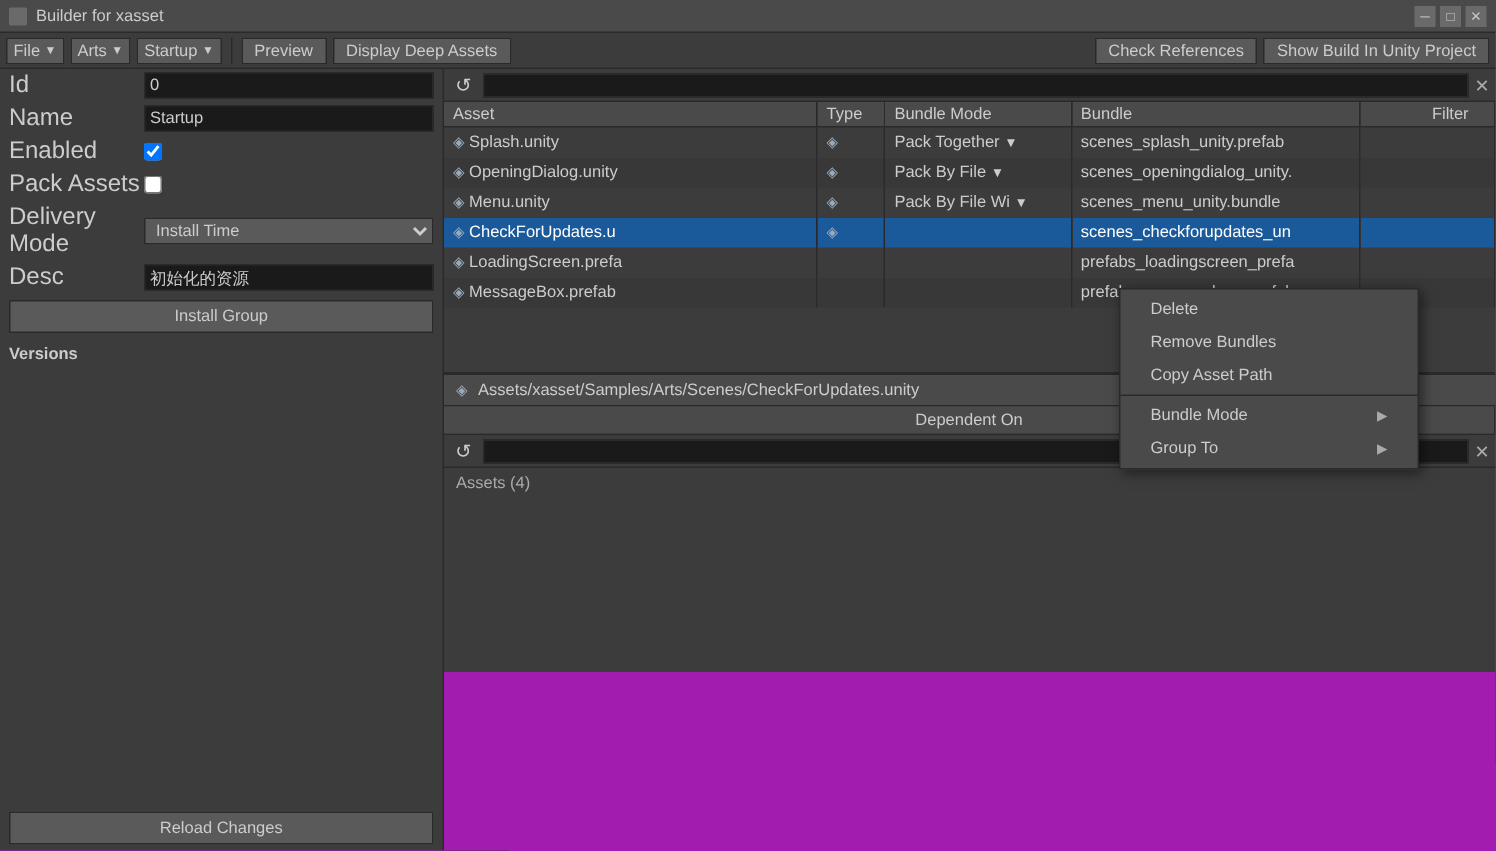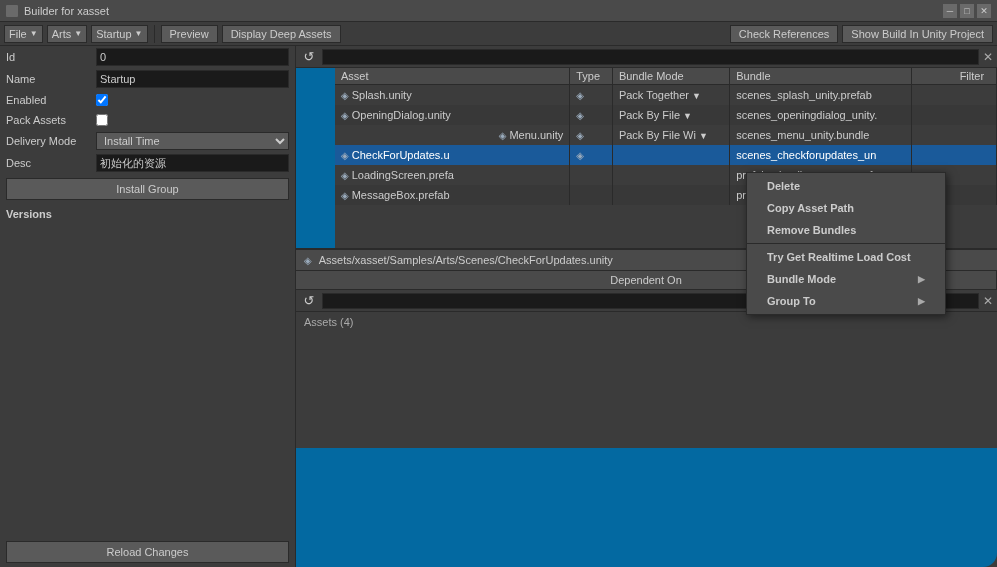--- a/index.html
+++ b/index.html
@@ -1,18 +1,18 @@
 <!DOCTYPE html>
 <html><head>
   <meta charset="utf-8">
   <style>
     * { box-sizing: border-box; margin: 0; padding: 0; font-family: Arial, sans-serif; font-size: 11px; }
     body { background: #3c3c3c; width: 997px; height: 567px; overflow: hidden; }
 
-    .window { width: 997px; height: 567px; background: #0369a1; display: flex; flex-direction: column; border-radius: 14px; }
+    .window { width: 997px; height: 567px; background: #a21caf; display: flex; flex-direction: column; }
 
     
     .title-bar {
       background: #4a4a4a;
       height: 22px;
       display: flex;
       align-items: center;
       padding: 0 6px;
       border-bottom: 1px solid #2a2a2a;
       gap: 6px;
@@ -74,21 +74,21 @@
       flex-direction: column;
       flex-shrink: 0;
     }
 
     .form-row {
       display: flex;
       align-items: center;
       padding: 2px 6px;
       min-height: 20px;
     }
-    .form-label { width: 90px; color: #ccc; font-size: 11px; flex-shrink: 0; }
+    .form-label { width: 90px; color: #ccc; font-size: 16px; flex-shrink: 0; }
     .form-input {
       flex: 1;
       background: #1a1a1a;
       border: 1px solid #2a2a2a;
       color: #ccc;
       padding: 1px 3px;
       font-size: 11px;
       height: 18px;
     }
     .form-checkbox { width: 12px; height: 12px; }
@@ -368,21 +368,21 @@
     </div>
 
     <div class="right-panel">
 
       <div class="right-toolbar">
         <button class="icon-btn">↺</button>
         <input class="search-input" type="text" placeholder="" style="">
         <button class="close-btn">✕</button>
       </div>
 
-      <div class="asset-table-container" style="flex: 1 1 auto; max-height: 180px; margin-left: 39px;">
+      <div class="asset-table-container" style="flex: 1 1 auto; max-height: 180px;">
         <table class="asset-table">
           <thead>
             <tr>
               <th style="width:220px;">Asset</th>
               <th style="width:40px;">Type</th>
               <th style="width:110px;">Bundle Mode</th>
               <th style="width:170px;">Bundle</th>
               <th style="width:80px;padding-left:48px;">Filter</th>
             </tr>
           </thead>
@@ -395,21 +395,21 @@
                 <td></td>
               </tr>
               <tr>
                 <td style="max-width: 220px;"><span style="color:#9ab;font-size:10px;margin-right:3px;">◈</span>OpeningDialog.unity</td>
                 <td style="max-width: 40px;"><span style="color:#9ab;font-size:10px;">◈</span></td>
                 <td style="max-width: 110px;">Pack By File <span style="font-size:9px;color:#ccc;">▼</span></td>
                 <td style="max-width: 170px;">scenes_openingdialog_unity.</td>
                 <td></td>
               </tr>
               <tr>
-                <td style="max-width: 220px; text-align: right;"><span style="color:#9ab;font-size:10px;margin-right:3px;">◈</span>Menu.unity</td>
+                <td style="max-width: 220px;"><span style="color:#9ab;font-size:10px;margin-right:3px;">◈</span>Menu.unity</td>
                 <td style="max-width: 40px;"><span style="color:#9ab;font-size:10px;">◈</span></td>
                 <td style="max-width: 110px;">Pack By File Wi <span style="font-size:9px;color:#ccc;">▼</span></td>
                 <td style="max-width: 170px;">scenes_menu_unity.bundle</td>
                 <td></td>
               </tr>
               <tr class="selected">
                 <td style="max-width: 220px;"><span style="color:#9ab;font-size:10px;margin-right:3px;">◈</span>CheckForUpdates.u</td>
                 <td style="max-width: 40px;"><span style="color:#9ab;font-size:10px;">◈</span></td>
                 <td style="max-width: 110px;"></td>
                 <td style="max-width: 170px;">scenes_checkforupdates_un</td>
@@ -426,34 +426,31 @@
                 <td style="max-width: 220px;"><span style="color:#9ab;font-size:10px;margin-right:3px;">◈</span>MessageBox.prefab</td>
                 <td style="max-width: 40px;"></td>
                 <td style="max-width: 110px;"></td>
                 <td style="max-width: 170px;">prefabs_messagebox_prefab</td>
                 <td></td>
               </tr>
             </tbody>
         </table>
       </div>
 
-      <div class="context-menu" id="context-menu" style="left: 450px; top: 126px; font-weight: bold;">
+      <div class="context-menu" id="context-menu" style="left: 450px; top: 146px;">
       <div class="context-menu-item">
             <span>Delete</span>
           </div>
           <div class="context-menu-item">
+            <span>Remove Bundles</span>
+          </div>
+          <div class="context-menu-item">
             <span>Copy Asset Path</span>
           </div>
-          <div class="context-menu-item">
-            <span>Remove Bundles</span>
-          </div>
           <div class="context-menu-sep"></div>
-          <div class="context-menu-item">
-            <span>Try Get Realtime Load Cost</span>
-          </div>
           <div class="context-menu-item">
             <span>Bundle Mode</span>
             <span class="submenu-arrow">▶</span>
           </div>
           <div class="context-menu-item">
             <span>Group To</span>
             <span class="submenu-arrow">▶</span>
           </div>
         </div>
 

